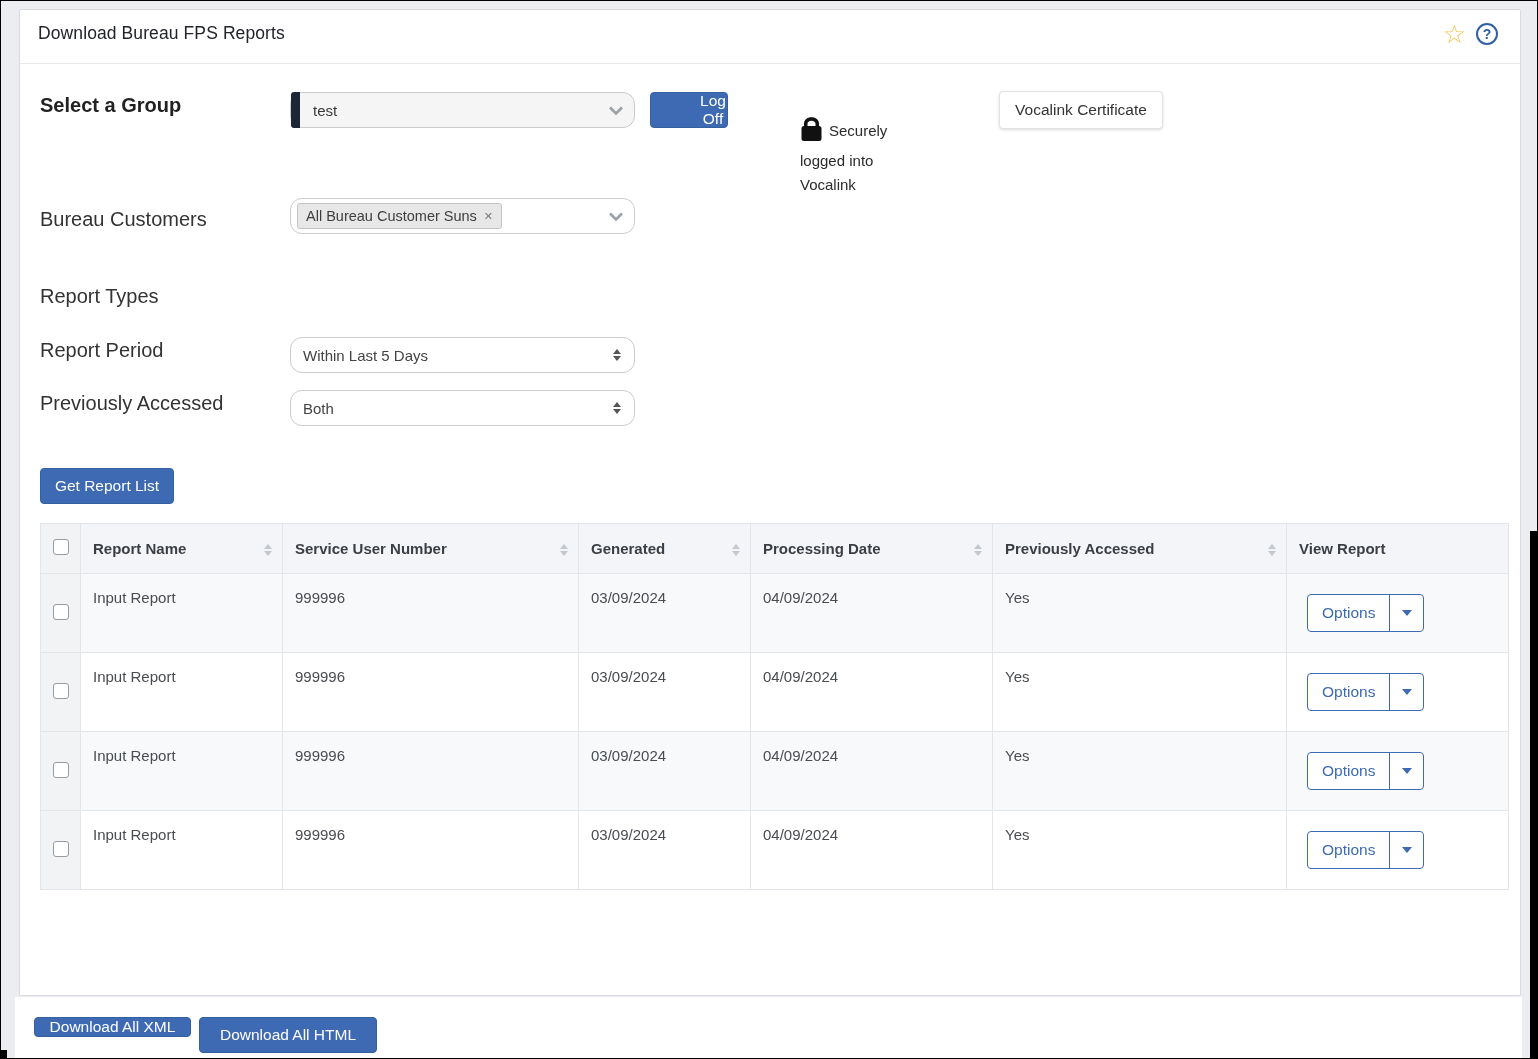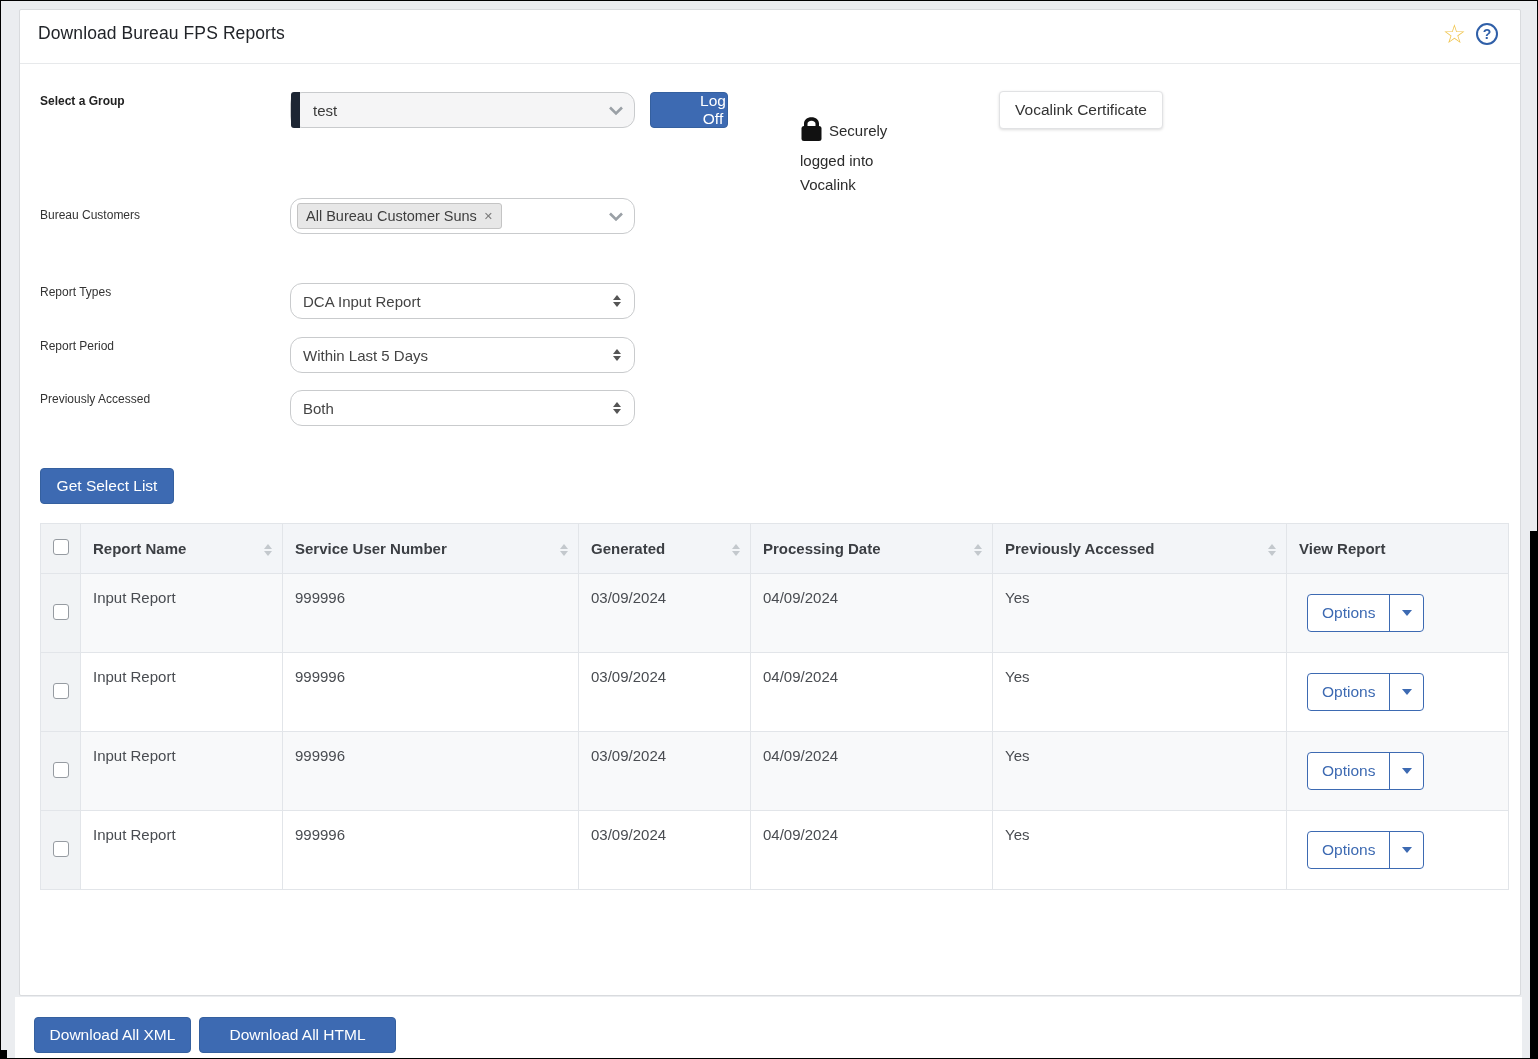--- a/index.html
+++ b/index.html
@@ -18,21 +18,21 @@
     font-size:17.5px; color:#212429; letter-spacing:.1px;
   }
   .title-divider { position:absolute; left:0; top:53px; width:100%; height:1px; background:#e7e9eb; }
   .hdr-icons { position:absolute; right:22px; top:11px; display:flex; align-items:center; gap:10px; }
   .star { font-size:26px; color:#f0c54f; line-height:1; cursor:pointer; }
   .help-circle {
     width:22px; height:22px; border:2.5px solid #2f5fa8; border-radius:50%;
     color:#2f5fa8; font-weight:bold; font-size:14px;
     display:flex; align-items:center; justify-content:center; cursor:pointer;
   }
-  .label { position:absolute; left:20px; font-size:12px; color:#333; }
+  .label { position:absolute; left:20px; font-size:20px; color:#333; }
   .label.bold { font-weight:bold; color:#222; }
 
   
   .ctrl {
     position:absolute; left:270px; width:345px; height:36px;
     border:1px solid #c9cbcd; border-radius:12px; background:#fff;
     display:flex; align-items:center; font-size:15px; color:#444; cursor:pointer;
   }
   .ctrl .txt { padding-left:12px; }
   .ctrl.group-select { background:#f5f5f6; }
@@ -105,22 +105,22 @@
   .rpp-label { color:#7d838a; }
   .rpp-val { color:#3c4043; font-weight:bold; margin-left:14px; display:flex; align-items:center; gap:6px; cursor:pointer; }
   .rpp-caret { width:0; height:0; border-left:5.5px solid transparent; border-right:5.5px solid transparent; border-top:6.5px solid #3c4043; margin-top:2px; }
   .pg-right { margin-left:auto; display:flex; align-items:center; gap:38px; }
   .pg-range { color:#55595e; }
   .pg-nav { display:flex; align-items:center; gap:8px; color:#b7bcc2; cursor:default; }
   .arr-left { width:0; height:0; border-top:6px solid transparent; border-bottom:6px solid transparent; border-right:7px solid #b7bcc2; }
   .arr-right { width:0; height:0; border-top:6px solid transparent; border-bottom:6px solid transparent; border-left:7px solid #b7bcc2; }
 
   .footer-strip { position:absolute; left:14px; top:996px; width:1507px; height:63px; background:#fff; }
-  .dl-xml { position:absolute; left:19px; top:20px; width:157px; height:36px; }
-  .dl-html { position:absolute; left:184px; top:20px; width:197px; height:36px; }
+  .dl-xml { position:absolute; left:19px; top:20px; width:157px; height:20px; }
+  .dl-html { position:absolute; left:184px; top:20px; width:178px; height:36px; }
 
   .scroll-thumb { position:absolute; right:0; top:530px; width:7px; height:529px; background:#000; }
   .corner-mark { position:absolute; left:0; top:1049px; width:6px; height:10px; background:#000; }
 </style>
 </head>
 <body>
 
 <div class="screen">
   <div class="card">
 
@@ -160,47 +160,40 @@
         <span class="x">✕</span>
       </span>
       <span class="chev">
         <svg width="16" height="10" viewBox="0 0 16 10">
             <polyline points="2,2 8,8 14,2" fill="none" stroke="#9aa0a6" stroke-width="2.6"></polyline>
           </svg>
       </span>
     </div>
 
     <div class="label" style="top:275px;">Report Types</div>
-    <div class="ctrl" style="top:273px;">
-      <span class="txt">DCA Input Report</span>
-      <span class="updown">
-          <span class="tri-up"></span>
-          <span class="tri-down"></span>
-        </span>
-    </div>
 
     <div class="label" style="top:329px;">Report Period</div>
     <div class="ctrl" style="top:327px;">
       <span class="txt">Within Last 5 Days</span>
       <span class="updown">
           <span class="tri-up"></span>
           <span class="tri-down"></span>
         </span>
     </div>
 
     <div class="label" style="top:382px;">Previously Accessed</div>
     <div class="ctrl" style="top:380px;">
       <span class="txt">Both</span>
       <span class="updown">
           <span class="tri-up"></span>
           <span class="tri-down"></span>
         </span>
     </div>
 
-    <button class="btn-primary getlist">Get Select List</button>
+    <button class="btn-primary getlist">Get Report List</button>
 
     <table class="report-table">
       <colgroup>
         <col style="width:40px">
           <col style="width:202px">
           <col style="width:296px">
         <col style="width:172px">
           <col style="width:242px">
           <col style="width:294px">
           <col style="width:222px">

